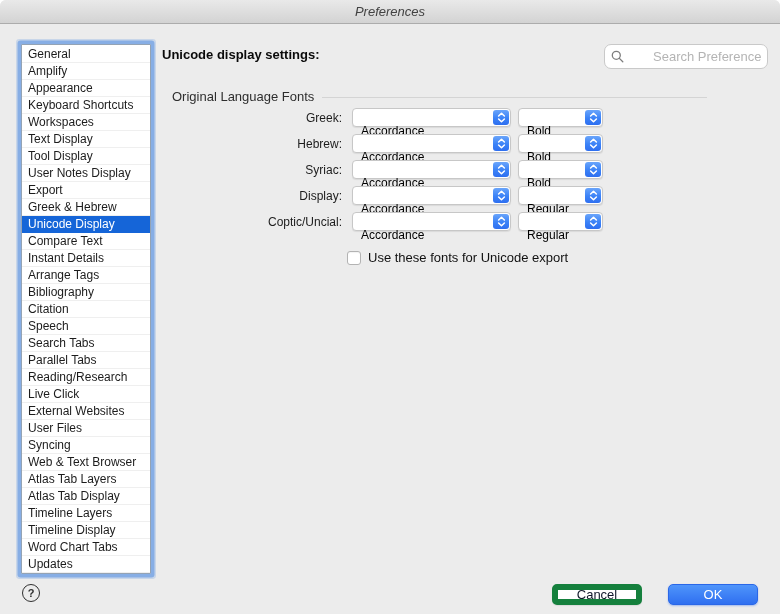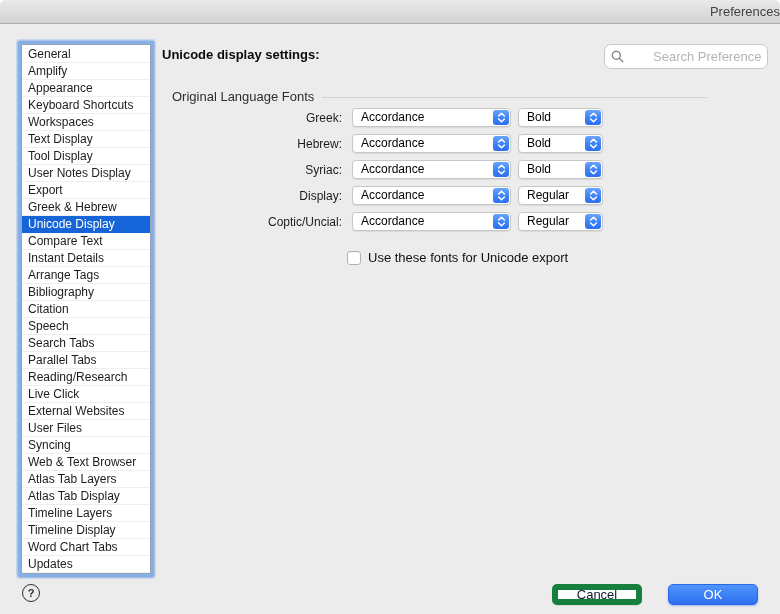--- a/index.html
+++ b/index.html
@@ -10,21 +10,21 @@
   }
   .window{
     position:relative;width:780px;height:614px;background:#ececec;
     overflow:hidden;border-radius:6px 6px 0 0;
   }
   
   .titlebar{
     position:absolute;left:0;top:0;width:780px;height:24px;
     background:linear-gradient(#e9e9e9,#d3d3d3);
     border-bottom:1px solid #acacac;
-    display:flex;align-items:center;justify-content:flex-end;
+    display:flex;align-items:center;justify-content:center;font-style:italic;
   }
   .titlebar-text{font-size:13px;color:#424242;}
   
   .sidebar{
     position:absolute;left:21px;top:44px;width:130px;height:530px;
     background:#fff;border:1px solid #94a3b4;
     box-shadow:0 0 0 3.5px #87aee5, 0 0 0 5px rgba(135,174,229,0.35);
     border-radius:1px;
     overflow:hidden;padding-top:1px;
   }
@@ -63,21 +63,21 @@
   .row-label{width:190px;text-align:right;padding-right:10px;font-size:12px;color:#1c1c1c;}
   .popup{
     position:relative;height:19px;background:#fff;
     border:1px solid #c7c7c7;border-radius:4px;
     box-shadow:0 1px 1px rgba(0,0,0,0.08);
     font-size:12px;color:#000;line-height:17px;
     padding-left:8px;cursor:default;
   }
   .popup-font{width:159px;}
   .popup-style{width:85px;margin-left:7px;}
-  .popup-text{display:inline-block;max-width:calc(100% - 20px);overflow:hidden;white-space:nowrap;}
+  .popup-text{display:inline-block;max-width:calc(100% - 20px);overflow:hidden;white-space:nowrap;margin-top:14px;}
   .stepper{
     position:absolute;top:1px;right:1px;width:16px;height:15px;border-radius:3px;
     background:linear-gradient(#6aa5fb, var(--accent) 55%, #2e6ff0);
     display:flex;align-items:center;justify-content:center;
   }
   
   .checkbox-row{position:absolute;left:347px;top:250px;display:flex;align-items:center;}
   .checkbox{
     width:14px;height:14px;background:#fff;border:1px solid #b3b3b3;border-radius:3px;
     box-shadow:inset 0 1px 1px rgba(0,0,0,0.05);

